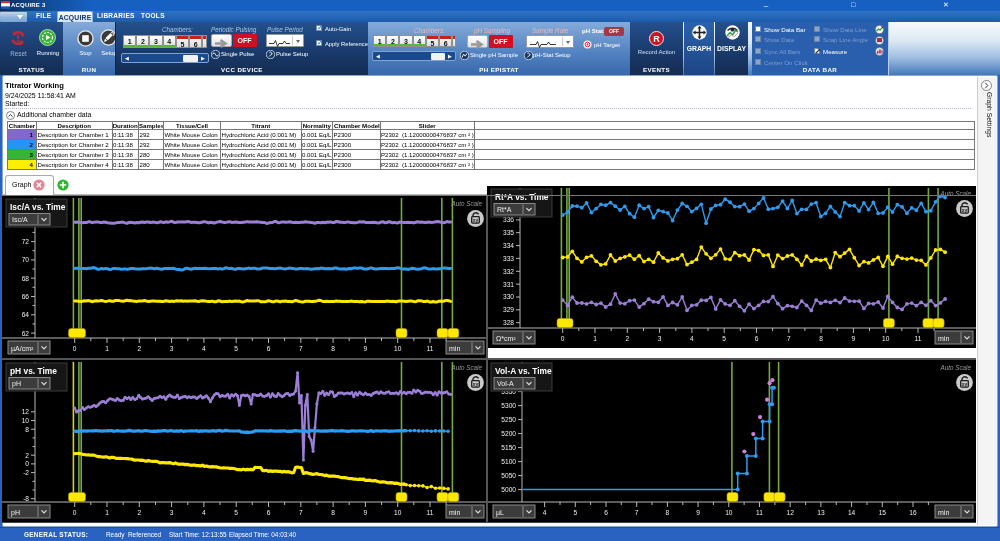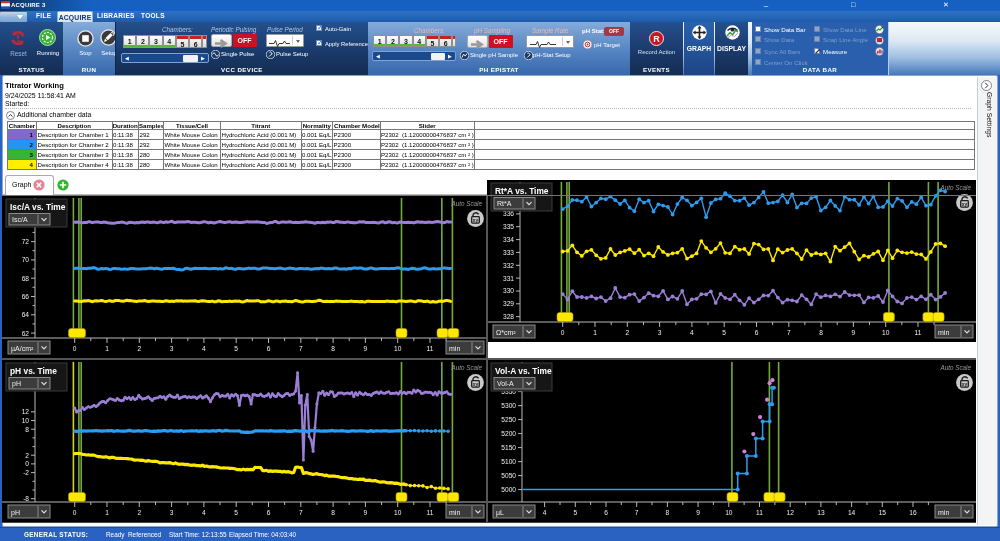--- a/index.html
+++ b/index.html
@@ -476,21 +476,21 @@
           <text x="9" y="154.8" font-size="7" fill="#f0f0f0">µA/cm²</text>
           <path d="M 39.5 150.3 l 2.5 2.6 l 2.5 -2.6" stroke="#e0e0e0" stroke-width="1.2" fill="none"></path>
         </g>
         <g>
           <rect x="444" y="145" width="38" height="13" fill="#3c3c3c" stroke="#8a8a8a" stroke-width="1"></rect>
           <line x1="470" y1="146" x2="470" y2="157" stroke="#8a8a8a" stroke-width="1"></line>
           <text x="447" y="154.8" font-size="7" fill="#f0f0f0">min</text>
           <path d="M 473.5 150.3 l 2.5 2.6 l 2.5 -2.6" stroke="#e0e0e0" stroke-width="1.2" fill="none"></path>
         </g>
       </svg></div>
-<div style="position:absolute;left:487px;top:180px"><svg width="489" height="162" viewBox="0 0 489 162" style="background:#000" font-family="Liberation Sans, sans-serif">
+<div style="position:absolute;left:487px;top:186px"><svg width="489" height="162" viewBox="0 0 489 162" style="background:#000" font-family="Liberation Sans, sans-serif">
         <rect x="0" y="0" width="489" height="162" fill="#000"></rect>
         <line x1="33" y1="2" x2="33" y2="142" stroke="#b8b8b8" stroke-width="1"></line>
         <line x1="0" y1="142" x2="489" y2="142" stroke="#b8b8b8" stroke-width="1"></line>
         <line x1="29" y1="136.7" x2="33" y2="136.7" stroke="#b8b8b8" stroke-width="1"></line>
         <text x="27" y="139.1" font-size="6.6" fill="#efefef" text-anchor="end">328</text>
         <line x1="29" y1="123.8" x2="33" y2="123.8" stroke="#b8b8b8" stroke-width="1"></line>
         <text x="27" y="126.2" font-size="6.6" fill="#efefef" text-anchor="end">329</text>
         <line x1="29" y1="111" x2="33" y2="111" stroke="#b8b8b8" stroke-width="1"></line>
         <text x="27" y="113.4" font-size="6.6" fill="#efefef" text-anchor="end">330</text>
         <line x1="29" y1="98.1" x2="33" y2="98.1" stroke="#b8b8b8" stroke-width="1"></line>

